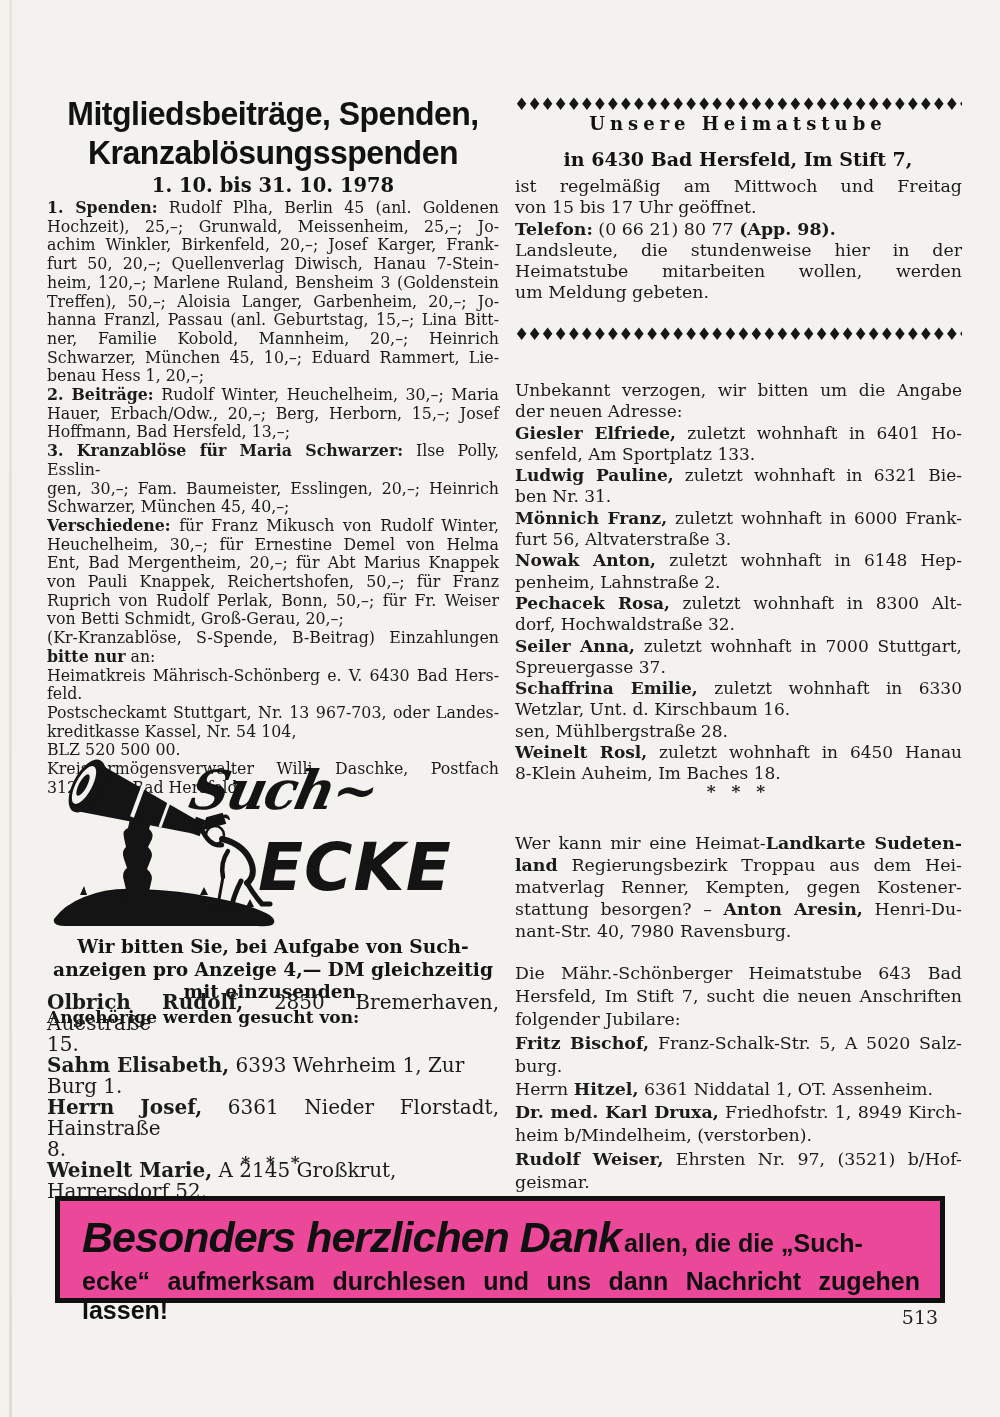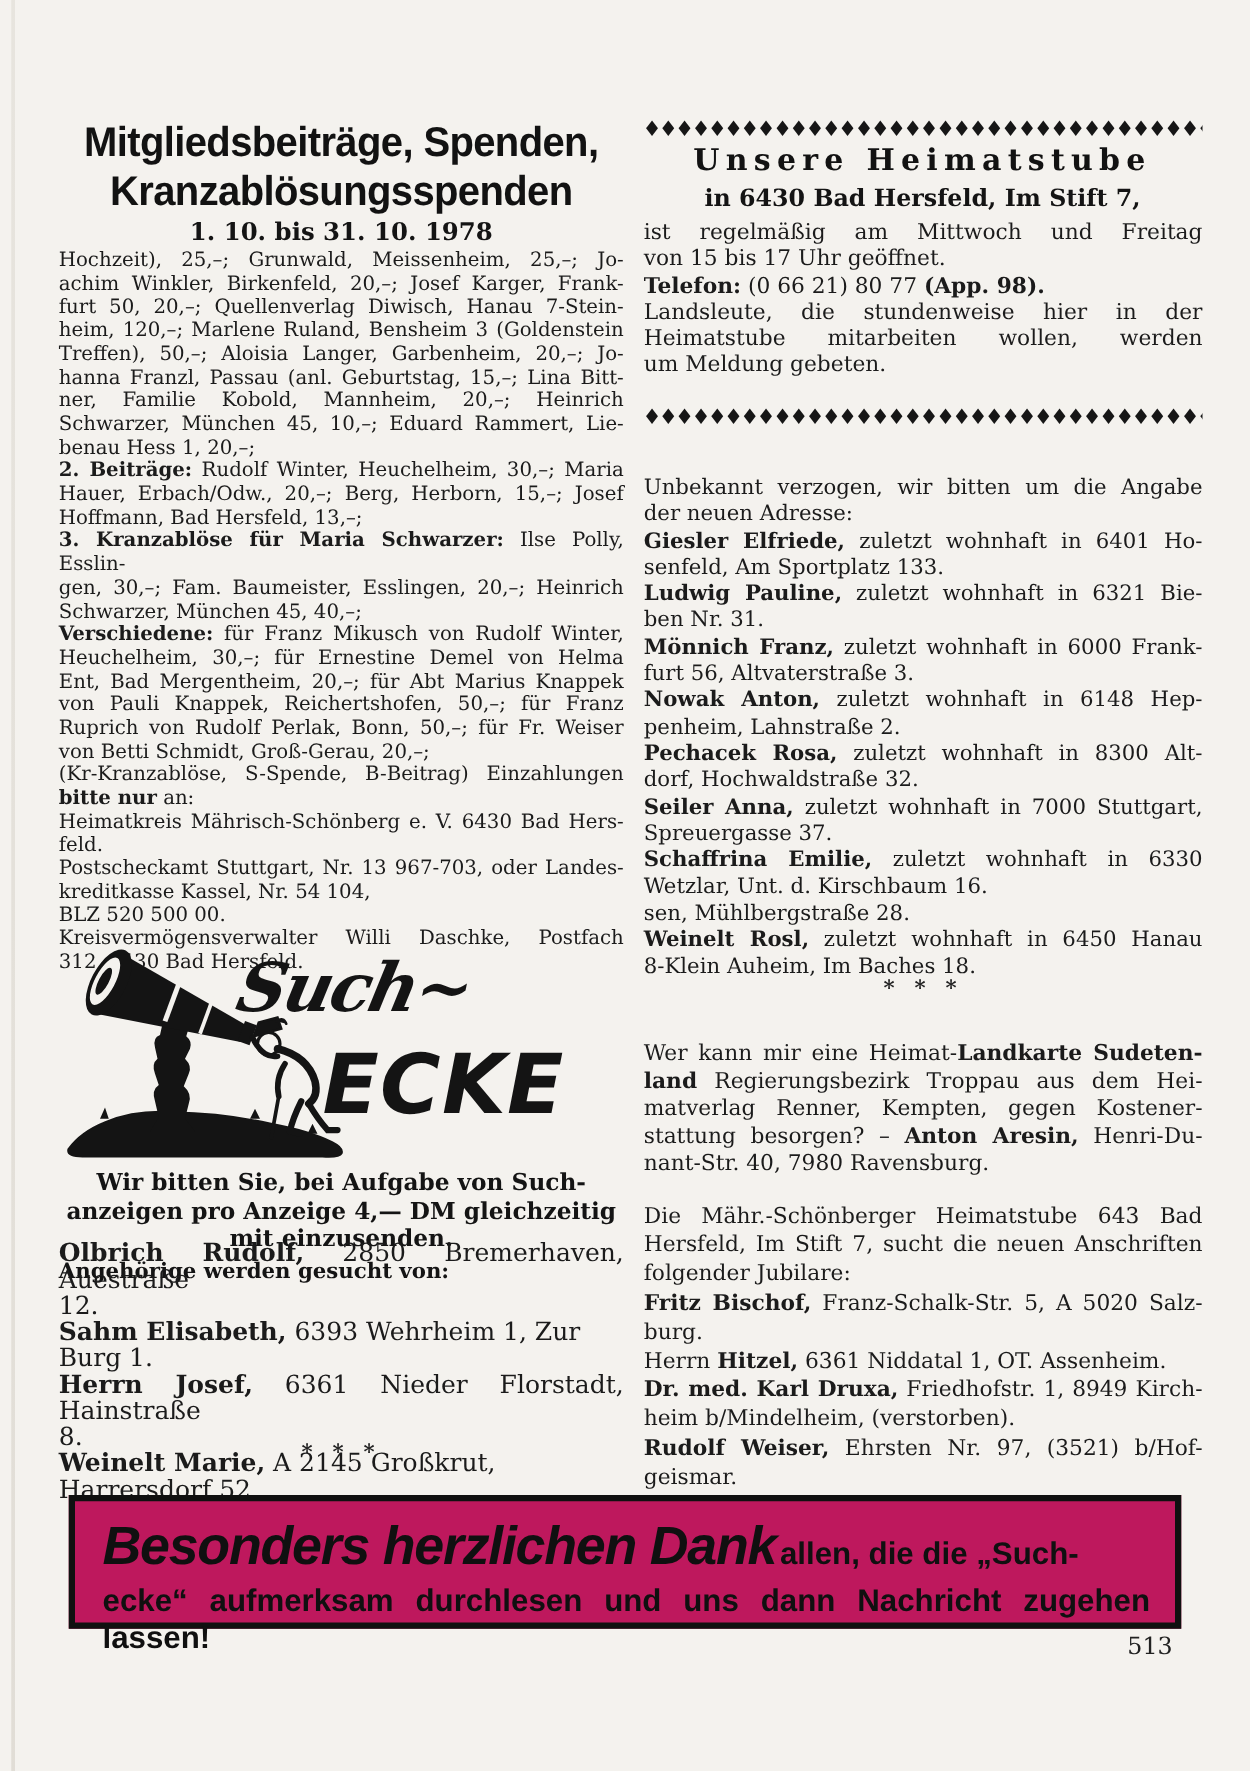--- a/index.html
+++ b/index.html
@@ -54,21 +54,21 @@
 
   
   .diamonds{
     position:absolute; left:514px; width:448px; height:19px; overflow:hidden;
     font-family:"DejaVu Sans", sans-serif; font-size:17px; letter-spacing:-2.2px;
     color:#161616; white-space:nowrap;
   }
   .d1{ top:94px; } .d2{ top:324px; }
   .r-title{
     position:absolute; left:514px; top:113px; width:448px; text-align:center;
-    font-weight:bold; font-size:24px; letter-spacing:5px; color:#121212;
+    font-weight:bold; font-size:18px; letter-spacing:5px; color:#121212;
   }
   .r-sub{
     position:absolute; left:514px; top:148px; width:448px; text-align:center;
     font-weight:bold; font-size:19px; color:#141414;
   }
   .r-intro{
     position:absolute; left:515px; top:176px; width:447px;
     font-size:17.4px; line-height:21.3px;
   }
   .r-moved{
@@ -81,21 +81,21 @@
     font-size:17.4px; line-height:22px;
   }
   .r-jub{
     position:absolute; left:515px; top:962px; width:447px;
     font-size:17.4px; line-height:23.2px;
   }
 
   
   .fbox{
     position:absolute; left:55px; top:1196px; width:890px; height:107px;
-    border:5px solid #101010; background:#be185d; padding:12px 20px 8px 22px;
+    border:5px solid #101010; background:#ec4899; padding:12px 20px 8px 22px;
     font-family:"Liberation Sans", sans-serif; color:#101010;
   }
   .fb-line1{ display:flex; align-items:baseline; white-space:nowrap; }
   .fb-big{
     font-weight:bold; font-style:italic; font-size:43px; letter-spacing:-1px;
   }
   .fb-small{ font-weight:bold; font-size:25px; margin-left:3px; }
   .fb-line2{
     font-weight:bold; font-size:25px; margin-top:5px;
     text-align:justify; text-align-last:justify;
@@ -113,20 +113,21 @@
 
   <div class="l-title">
     <div>Mitgliedsbeiträge, Spenden,</div>
     <div>Kranzablösungsspenden</div>
   </div>
 
   <div class="l-date">1. 10. bis 31. 10. 1978</div>
 
   <div class="l-body">
       <div class="para">
+        <div class="tl j"><b>1. Spenden:</b><span> Rudolf Plha, Berlin 45 (anl. Goldenen</span></div>
         <div class="tl j"><span>Hochzeit), 25,–; Grunwald, Meissenheim, 25,–; Jo-</span></div>
         <div class="tl j"><span>achim Winkler, Birkenfeld, 20,–; Josef Karger, Frank-</span></div>
         <div class="tl j"><span>furt 50, 20,–; Quellenverlag Diwisch, Hanau 7-Stein-</span></div>
         <div class="tl j"><span>heim, 120,–; Marlene Ruland, Bensheim 3 (Goldenstein</span></div>
         <div class="tl j"><span>Treffen), 50,–; Aloisia Langer, Garbenheim, 20,–; Jo-</span></div>
         <div class="tl j"><span>hanna Franzl, Passau (anl. Geburtstag, 15,–; Lina Bitt-</span></div>
         <div class="tl j"><span>ner, Familie Kobold, Mannheim, 20,–; Heinrich</span></div>
         <div class="tl j"><span>Schwarzer, München 45, 10,–; Eduard Rammert, Lie-</span></div>
         <div class="tl"><span>benau Hess 1, 20,–;</span></div>
       </div>
@@ -210,21 +211,21 @@
         <div class="tl"><span>anzeigen pro Anzeige 4,— DM gleichzeitig</span></div>
         <div class="tl"><span>mit einzusenden.</span></div>
       </div>
     </div>
 
   <div class="l-gesucht-h">Angehörige werden gesucht von:</div>
 
   <div class="l-gesucht">
       <div class="para">
         <div class="tl j"><b>Olbrich Rudolf,</b><span> 2850 Bremerhaven, Auestraße</span></div>
-        <div class="tl"><span>12.</span></div>
+        <div class="tl"><span>15.</span></div>
       </div>
       <div class="para">
         <div class="tl"><b>Sahm Elisabeth,</b><span> 6393 Wehrheim 1, Zur Burg 1.</span></div>
       </div>
       <div class="para">
         <div class="tl j"><b>Herrn Josef,</b><span> 6361 Nieder Florstadt, Hainstraße</span></div>
         <div class="tl"><span>8.</span></div>
       </div>
       <div class="para">
         <div class="tl"><b>Weinelt Marie,</b><span> A 2145 Großkrut, Harrersdorf 52.</span></div>

